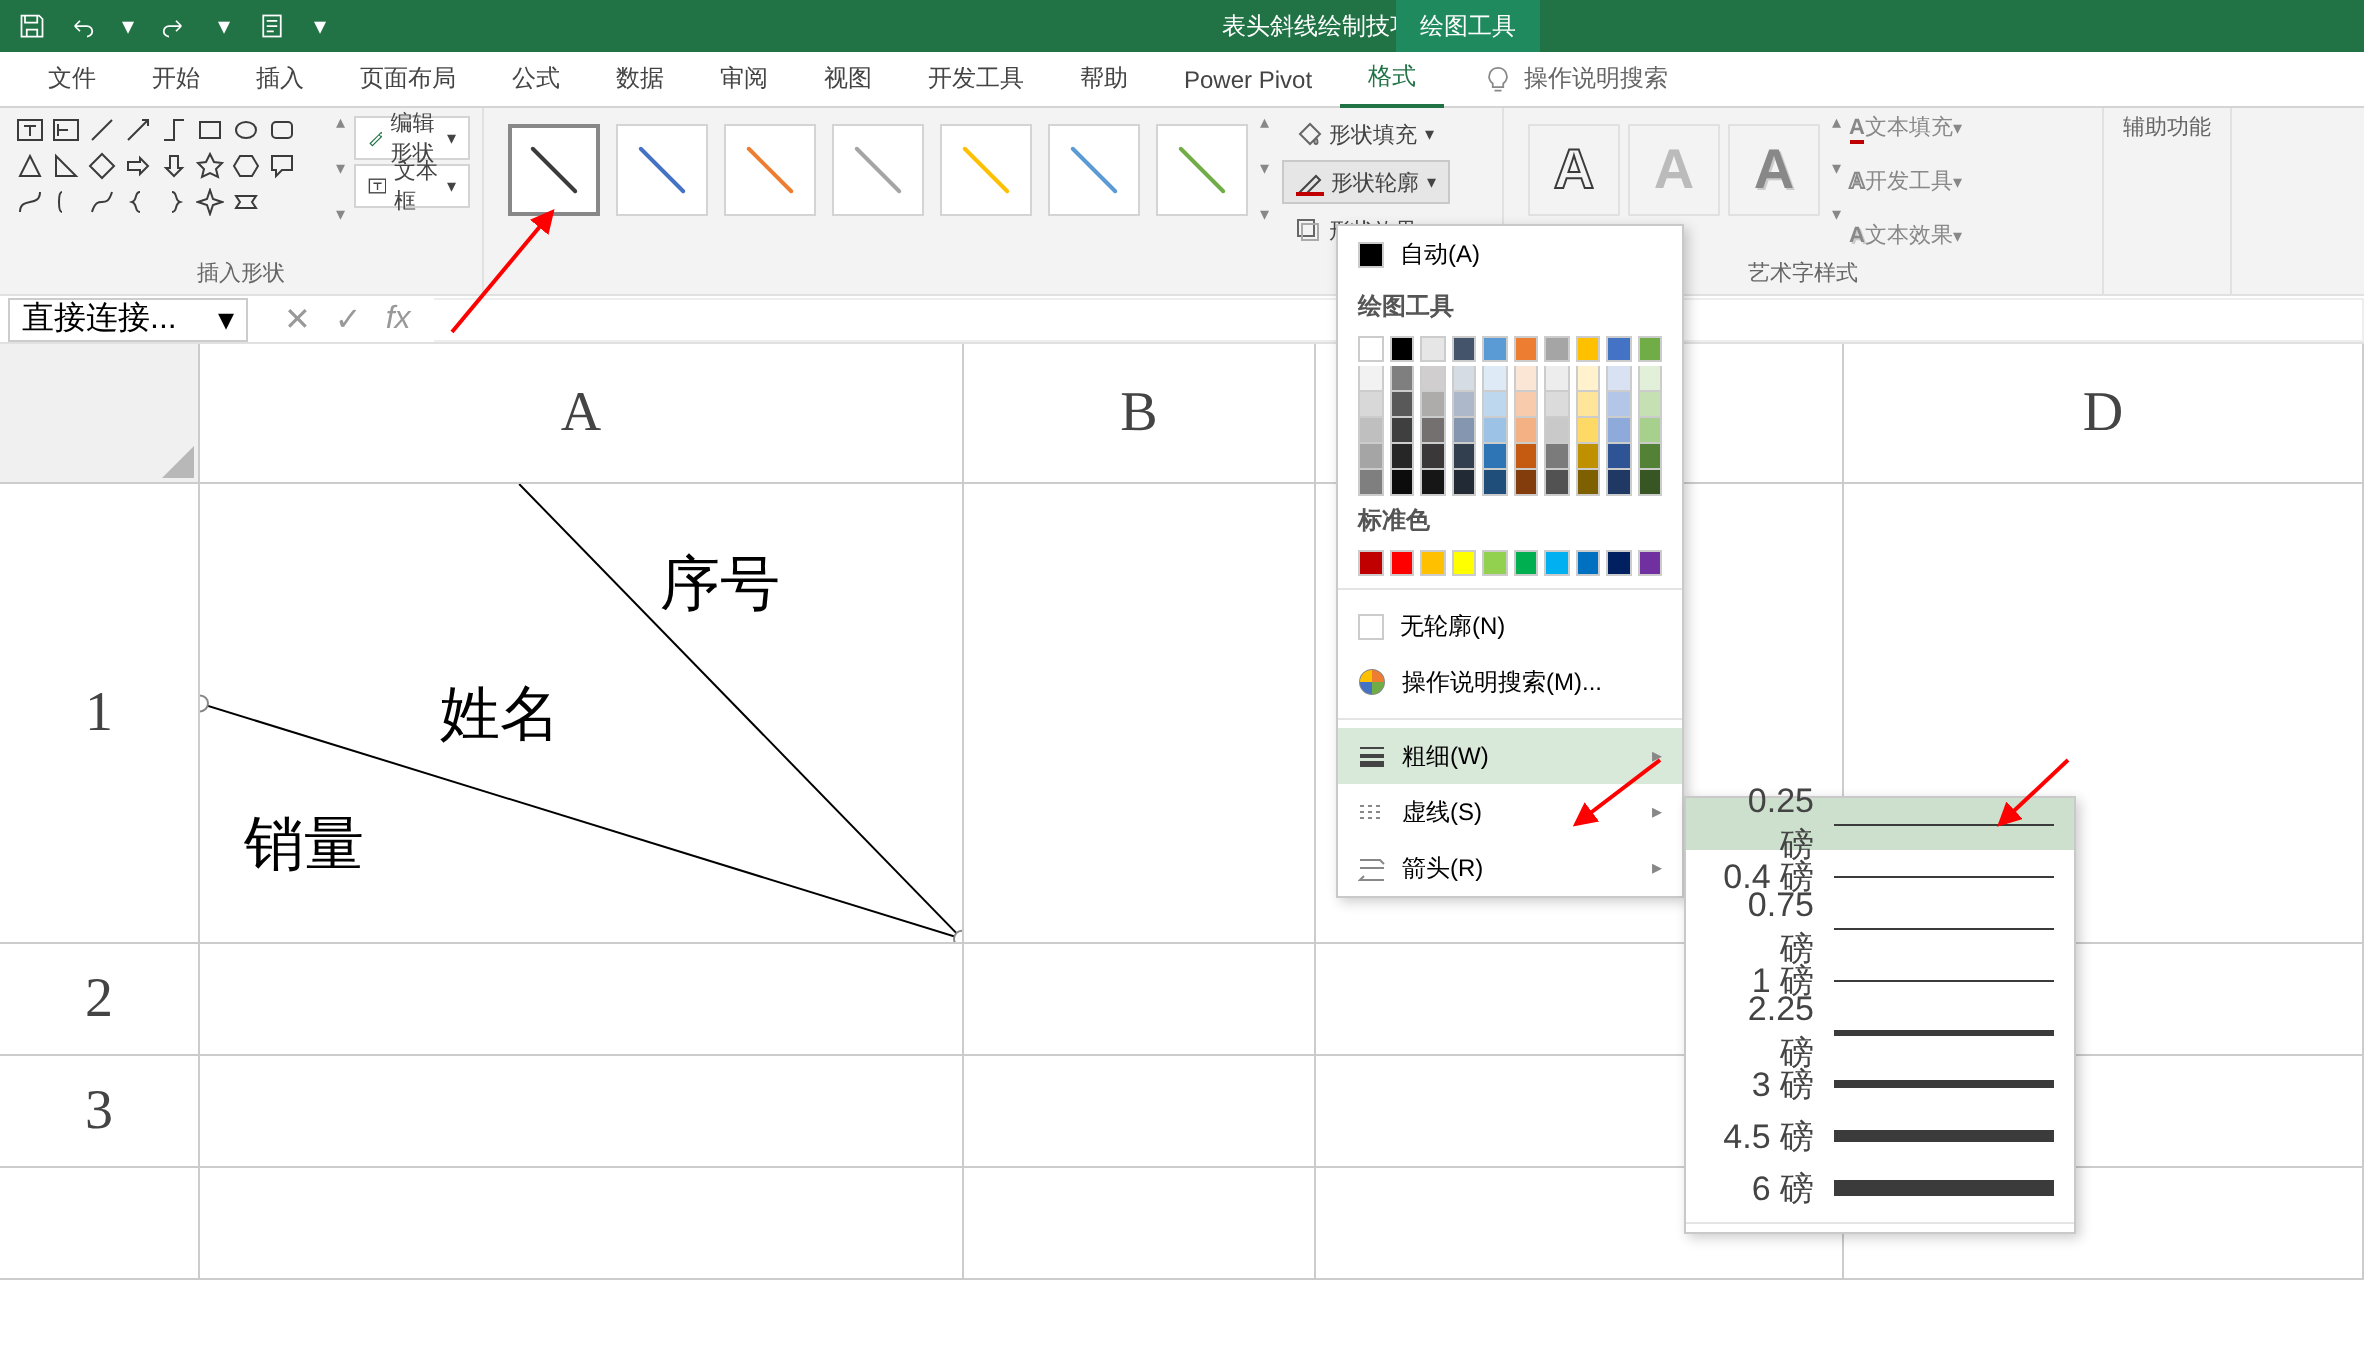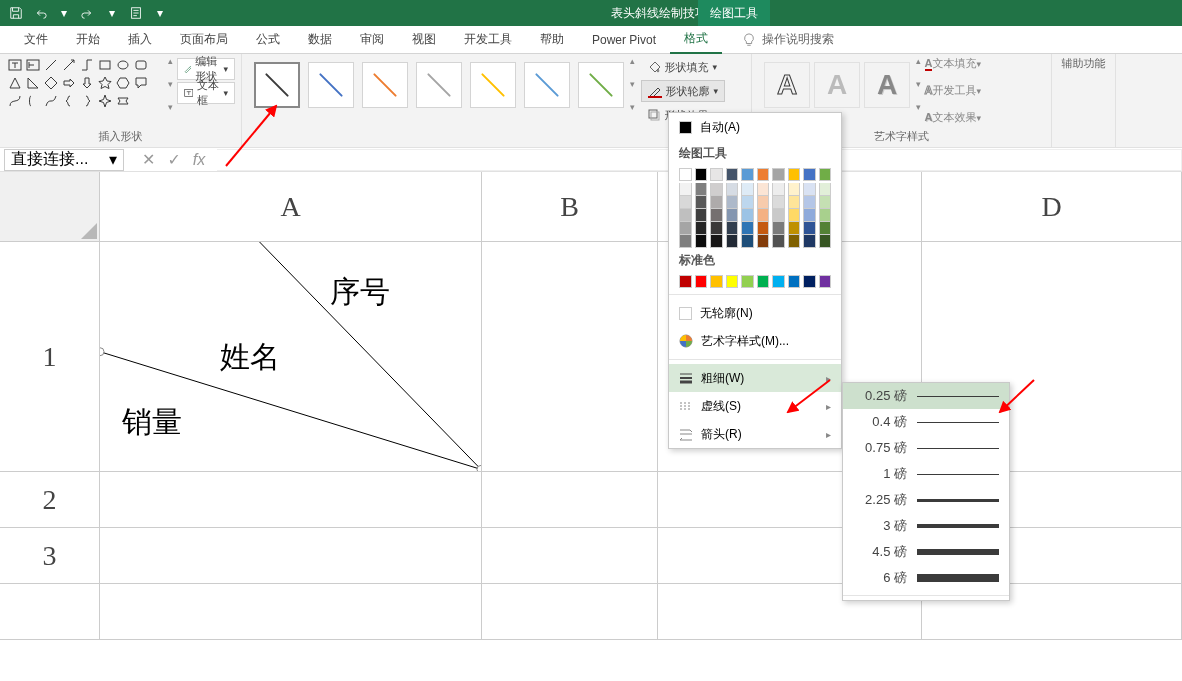--- a/index.html
+++ b/index.html
@@ -78,21 +78,21 @@
 .dropdown1 { position:absolute; left:668px; top:112px; width:174px; background:#fff; border:1px solid #c9c9c9; box-shadow: 2px 2px 6px rgba(0,0,0,.2); font-size:12px; z-index:20; }
 .dd-item { display:flex; align-items:center; height:28px; padding:0 10px; gap:8px; cursor:pointer;}
 .dd-item:hover, .dd-item.hover { background:#d9e9d9; }
 .dd-sep { height:1px; background:#e4e4e4; margin:4px 0; }
 .dd-title { padding:4px 10px; font-weight:bold; color:#555;}
 .swatch-row { display:flex; gap:3px; padding:2px 10px;}
 .sw { width:13px; height:13px; border:1px solid #ccc;}
 .submenu-arrow { margin-left:auto; color:#888; font-size:10px;}
 
 
-.flyout { position:absolute; left:842px; top:382px; width:168px; background:#fff; border:1px solid #c9c9c9; box-shadow: 2px 2px 6px rgba(0,0,0,.2); font-size:13px; z-index:21; }
+.flyout { position:absolute; left:842px; top:398px; width:196px; background:#fff; border:1px solid #c9c9c9; box-shadow: 2px 2px 6px rgba(0,0,0,.2); font-size:17px; z-index:21; }
 .wrow { display:flex; align-items:center; height:26px; padding:0 10px; gap:10px;}
 .wrow:hover, .wrow.hover { background:#cde0cd;}
 .wlabel { width:54px; text-align:right; color:#444;}
 .wline { flex:1; height:0; border-top-style:solid; border-top-color:#3b3b3b;}
 
 
 .arrow { position:absolute; z-index:30; }
 
 </style>
 </head>
@@ -508,21 +508,21 @@
     <span>无轮廓(N)</span>
   </div>
   <div class="dd-item">
     <svg width="14" height="14" viewBox="0 0 14 14">
         <circle cx="7" cy="7" r="6" fill="none" stroke="#888"></circle>
         <path d="M7 1a6 6 0 0 1 6 6H7z" fill="#ed7d31"></path>
         <path d="M13 7a6 6 0 0 1-6 6V7z" fill="#70ad47"></path>
         <path d="M7 13a6 6 0 0 1-6-6h6z" fill="#4472c4"></path>
         <path d="M1 7a6 6 0 0 1 6-6v6z" fill="#ffc000"></path>
       </svg>
-    <span>艺术字样式(M)...</span>
+    <span>操作说明搜索(M)...</span>
   </div>
   <div class="dd-sep"></div>
   <div class="dd-item hover">
     <svg width="14" height="14" viewBox="0 0 14 14">
         <path d="M1 3h12M1 7h12M1 11h12" stroke="#444" stroke-width="1"></path>
         <path d="M1 7h12" stroke="#444" stroke-width="2"></path>
         <path d="M1 11h12" stroke="#444" stroke-width="3"></path>
       </svg>
     <span>粗细(W)</span>
     <span class="submenu-arrow">▸</span>

